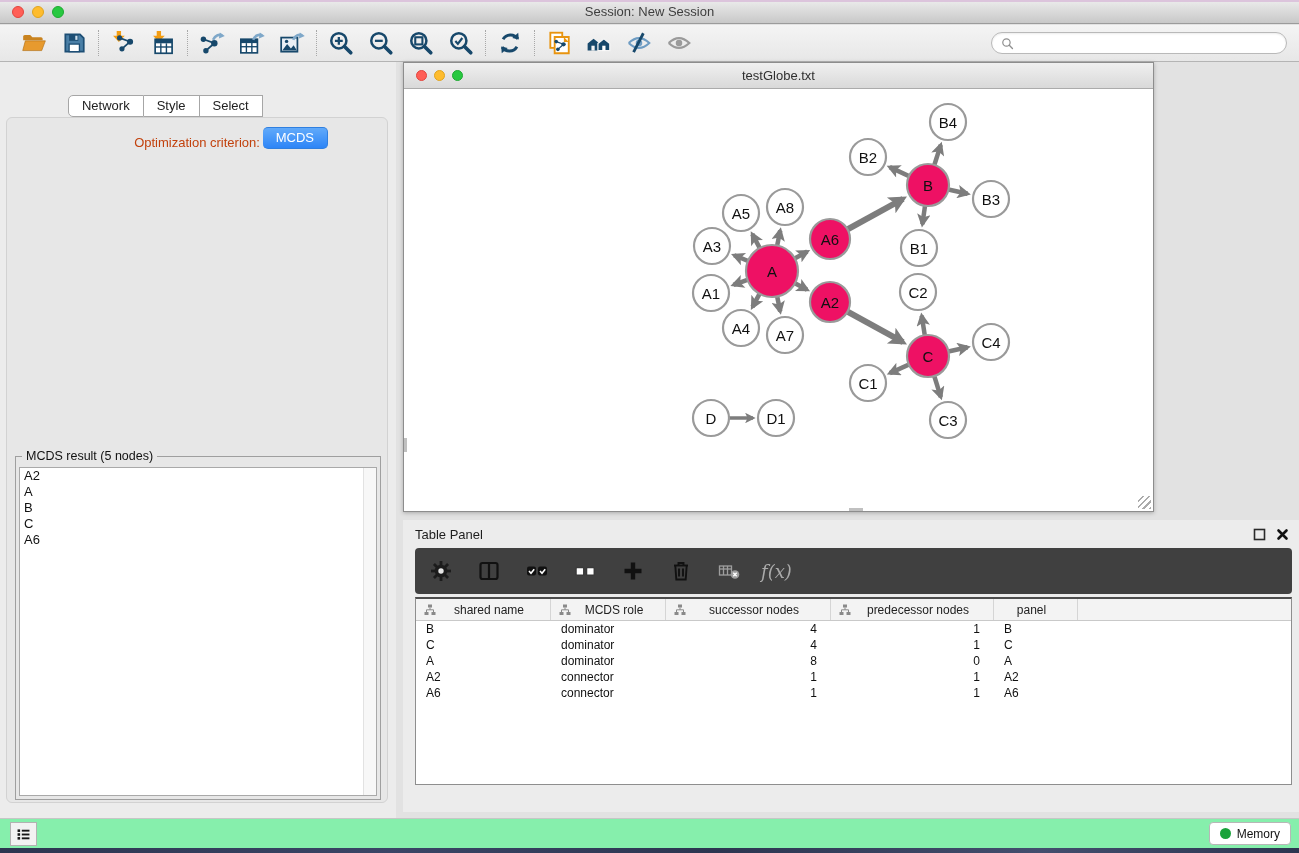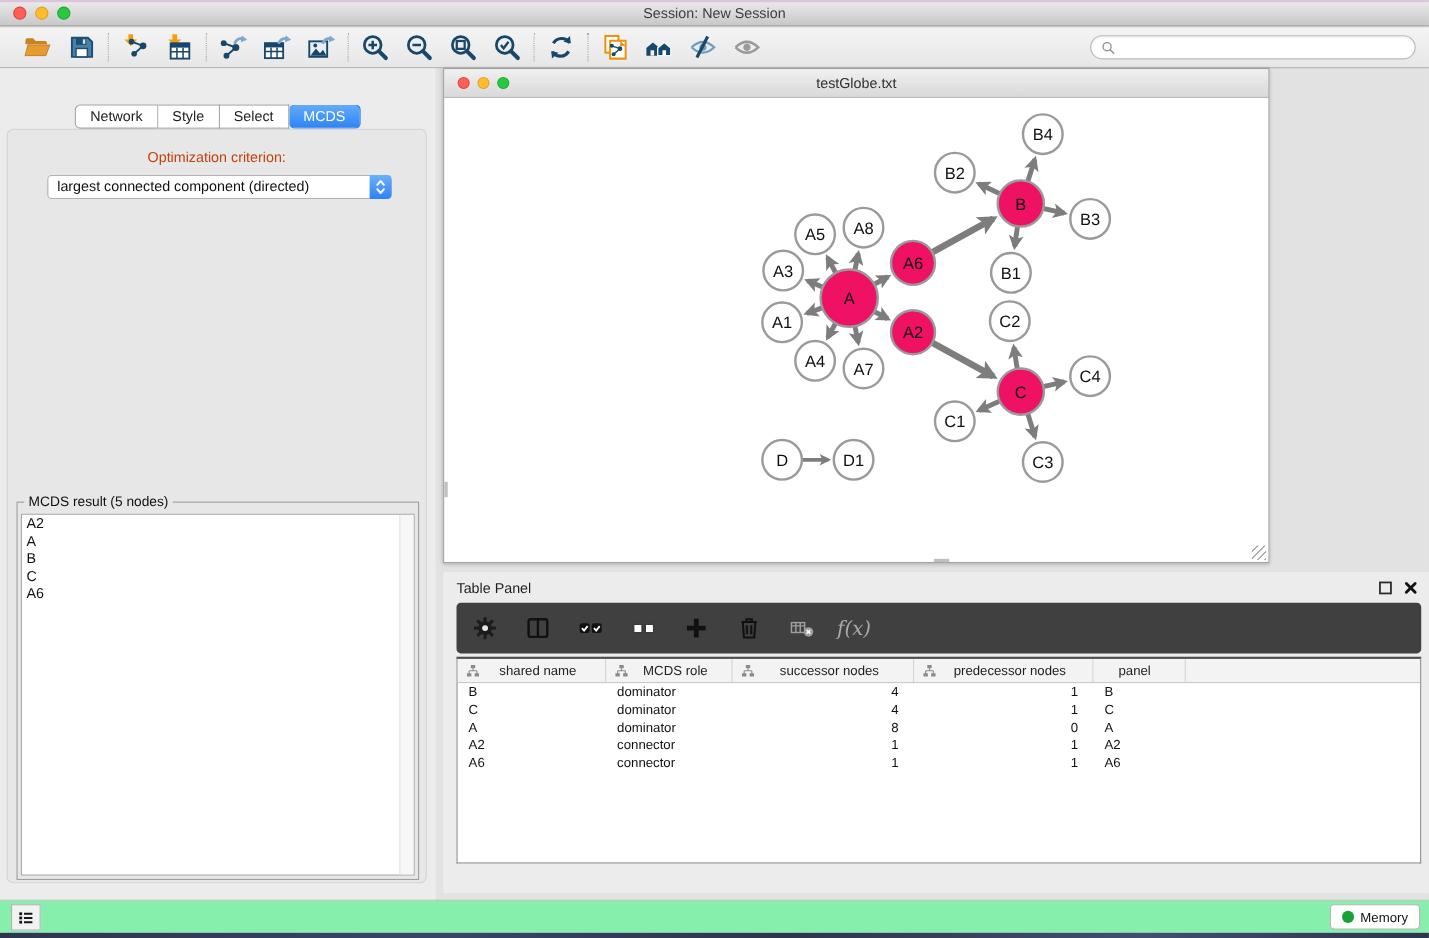--- a/index.html
+++ b/index.html
@@ -33,21 +33,21 @@
   .control-panel { position:absolute; left:0; top:62px; width:396px; height:756px; background:#ececec; }
   .cp-header { position:relative; height:30px; }
   .cp-title { position:absolute; left:10px; top:9px; font-size:13px; color:#1e1e1e; }
   .panel-icons { position:absolute; right:10px; top:8px; display:flex; gap:10px; align-items:center; }
   .panel-icons svg { width:13px; height:13px; }
   .cp-tabs { position:absolute; left:0; top:33px; width:100%; display:flex; justify-content:center; z-index:2; }
   .seg { display:flex; }
   .seg .tab { height:22px; line-height:20px; padding:0 13px; font-size:13px; color:#222;
     background:#fff; border:1px solid #a6a6a6; border-left-width:0; }
   .seg .tab:first-child { border-left-width:1px; border-radius:5px 0 0 5px; }
-  .seg .tab:last-child { border-radius:0 5px 5px 0; }
+  .seg .tab:last-child { border-radius:0 5px 5px 0;margin-top:32px; }
   .seg .tab.active { background:linear-gradient(#61aafa,#2d85f7); color:#fff; border-color:#2f7fe0; border-radius:5px; }
   .cp-content { position:absolute; left:6px; top:55px; width:382px; height:686px;
     background:#e7e7e7; border:1px solid #d2d2d2; border-radius:6px; }
   .opt-label { margin-top:17px; text-align:center; font-size:13px; color:#c2410c; }
   .dropdown { position:absolute; left:36px; top:41px; width:313px; height:22px; background:#fff;
     border:1px solid #b2b2b2; border-radius:4px; font-size:13px; color:#111; line-height:20px; padding-left:8px; }
   .dd-stepper { position:absolute; right:-1px; top:-1px; width:20px; height:22px; border-radius:0 4px 4px 0;
     background:linear-gradient(#6cb0fb,#2d82f6); display:flex; flex-direction:column; align-items:center; justify-content:center; }
   .dd-stepper svg { width:10px; height:16px; }
   .cp-buttons { position:absolute; left:0; top:74px; width:100%; display:flex; justify-content:center; gap:13px; }
@@ -304,29 +304,20 @@
   <div class="cp-tabs">
       <div class="seg" id="cp-tabs">
         <div class="tab">Network</div>
         <div class="tab">Style</div>
         <div class="tab">Select</div>
         <div class="tab active">MCDS</div>
       </div>
     </div>
   <div class="cp-content">
     <div class="opt-label">Optimization criterion:</div>
-    <div class="dropdown">
-      <span>largest connected component (directed)</span>
-      <span class="dd-stepper">
-        <svg viewBox="0 0 10 16">
-            <path d="M2 6 L5 2.5 L8 6" fill="none" stroke="#fff" stroke-width="1.8" stroke-linecap="round" stroke-linejoin="round"></path>
-            <path d="M2 10 L5 13.5 L8 10" fill="none" stroke="#fff" stroke-width="1.8" stroke-linecap="round" stroke-linejoin="round"></path>
-          </svg>
-      </span>
-    </div>
     <div class="result-box">
       <span class="result-legend">MCDS result (5 nodes)</span>
       <div class="result-list" id="result-list">
         <div class="result-scroll"></div>
       <div class="result-item">A2</div>
           <div class="result-item">A</div>
           <div class="result-item">B</div>
           <div class="result-item">C</div>
           <div class="result-item">A6</div>
         </div>

